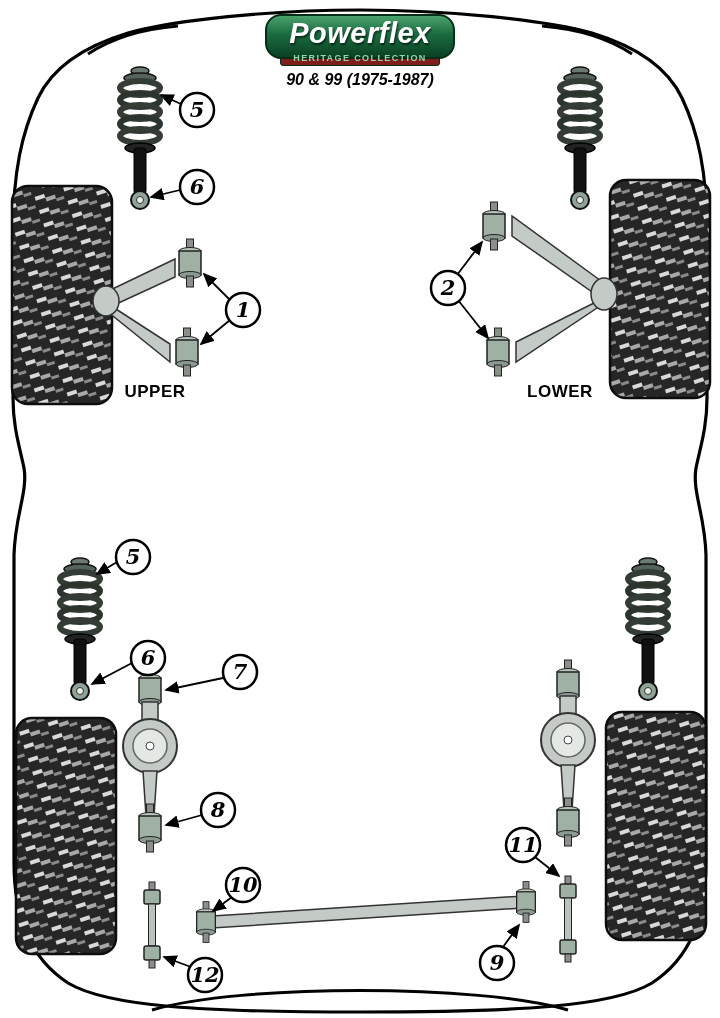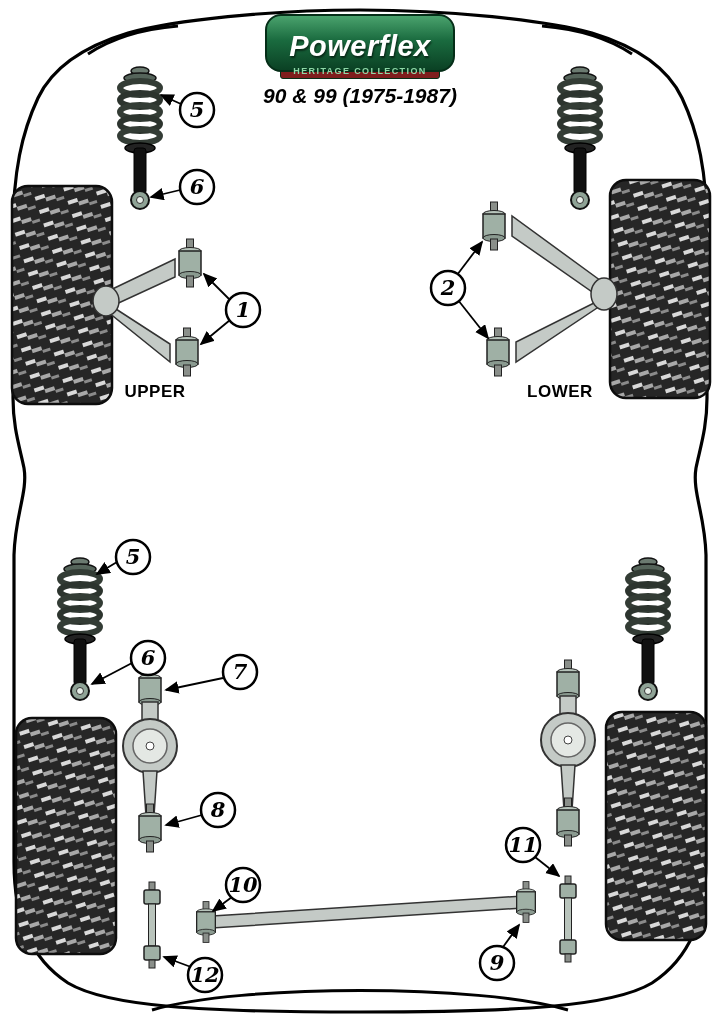--- a/index.html
+++ b/index.html
@@ -8,30 +8,30 @@
     overflow:hidden; font-family:"Liberation Sans", sans-serif;
   }
   svg { position:absolute; top:0; left:0; }
 
   
   .header { position:absolute; top:14px; left:0; right:0; text-align:center; }
   .brand {
     display:inline-block;
     background:linear-gradient(180deg,#4aa26d 0%, #1a6b3f 45%, #0b4124 100%);
     border:2px solid #052e18; border-radius:16px;
-    padding:14px 22px 7px; color:#ffffff;
+    padding:1px 22px 7px; color:#ffffff;
     font-style:italic; font-weight:bold; font-size:29px; letter-spacing:.5px;
     text-shadow:1px 2px 2px rgba(0,0,0,.55);
   }
   .collection {
     display:block; margin:-9px auto 0; width:158px;
     background:#7f1d1d; border:1px solid #052e18; border-radius:3px;
     color:#8fd9a8; font-size:9px; font-weight:bold; letter-spacing:1.4px; padding:2px 0;
   }
-  .model { margin-top:5px; font-size:21px; font-weight:bold; font-style:italic; color:#000; }
+  .model { margin-top:5px; font-size:16px; font-weight:bold; font-style:italic; color:#000; }
 
   
   .co  { font-family:"DejaVu Serif", serif; font-style:italic; font-weight:bold; font-size:21px; fill:#000; }
   .lbl { font-family:"Liberation Sans", sans-serif; font-weight:bold; font-size:17px; fill:#000; letter-spacing:.5px; }
 </style>
 </head>
 <body>
 
 <div class="stage">
 

